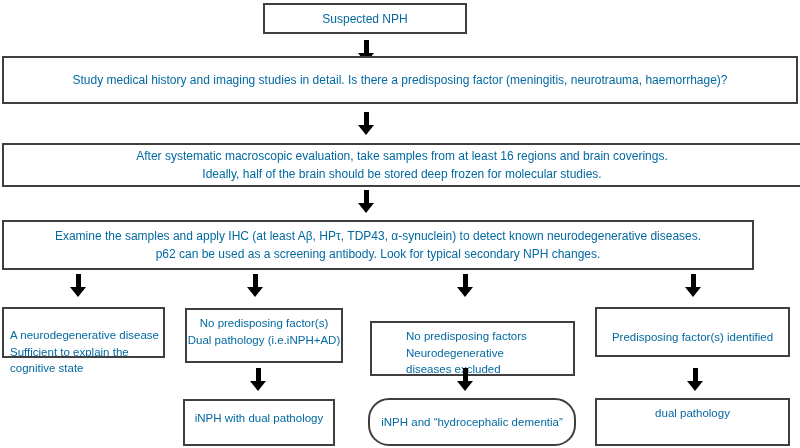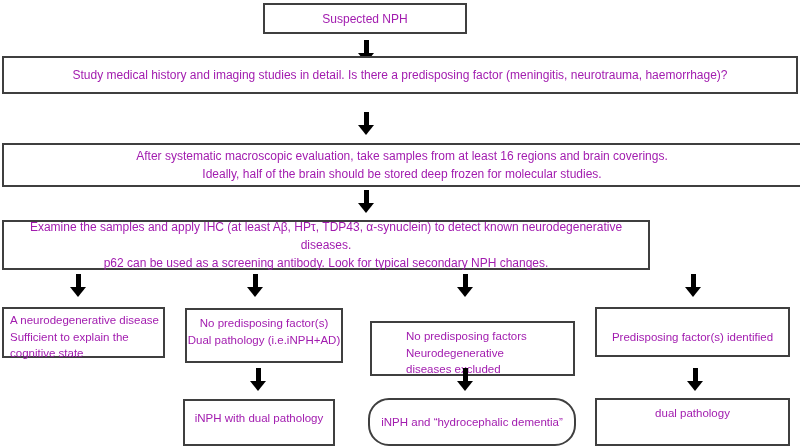--- a/index.html
+++ b/index.html
@@ -14,21 +14,21 @@
     height: 448px;
     background: #ffffff;
     overflow: hidden;
   }
   .box {
     position: absolute;
     background: #ffffff;
     border: 2px solid #3f3f3f;
     font-size: 12px;
     line-height: 18px;
-    color: #a21caf;
+    color: #0369a1;
   }
   .box.center { text-align: center; }
   .box.vcenter { display: flex; flex-direction: column; justify-content: center; }
   .branch {
     font-size: 11.5px;
     line-height: 16.5px;
   }
   .arrow {
     position: absolute;
     width: 18px;
@@ -57,40 +57,40 @@
 
   <div class="box center vcenter" style="left:263px; top:3px; width:204px; height:31px;">
     <div>Suspected NPH</div>
   </div>
 
   <div class="arrow" style="left:357px; top:40px;">
     <div class="stem"></div>
     <div class="head"></div>
   </div>
 
-  <div class="box center vcenter" style="left:2px; top:56px; width:796px; height:38px;justify-content:center;">
+  <div class="box center vcenter" style="left:2px; top:56px; width:796px; height:48px;justify-content:center;">
     <div>Study medical history and imaging studies in detail. Is there a predisposing factor (meningitis, neurotrauma, haemorrhage)?</div>
   </div>
 
   <div class="arrow" style="left:357px; top:112px;">
     <div class="stem"></div>
     <div class="head"></div>
   </div>
 
   <div class="box center vcenter" style="left:2px; top:143px; width:800px; height:44px;">
     <div>After systematic macroscopic evaluation, take samples from at least 16 regions and brain coverings.</div>
     <div>Ideally, half of the brain should be stored deep frozen for molecular studies.</div>
   </div>
 
   <div class="arrow" style="left:357px; top:190px;">
     <div class="stem"></div>
     <div class="head"></div>
   </div>
 
-  <div class="box center vcenter" style="left:2px; top:220px; width:648px; height:50px;">
+  <div class="box center vcenter" style="left:2px; top:220px; width:752px; height:50px;">
     <div>Examine the samples and apply IHC (at least Aβ, HPτ, TDP43, α-synuclein) to detect known neurodegenerative diseases.</div>
     <div>p62 can be used as a screening antibody. Look for typical secondary NPH changes.</div>
   </div>
 
   <div class="arrow" style="left:69px; top:274px;">
     <div class="stem"></div>
     <div class="head"></div>
   </div>
   <div class="arrow" style="left:246px; top:274px;">
     <div class="stem"></div>
@@ -98,21 +98,21 @@
   </div>
   <div class="arrow" style="left:456px; top:274px;">
     <div class="stem"></div>
     <div class="head"></div>
   </div>
   <div class="arrow" style="left:684px; top:274px;">
     <div class="stem"></div>
     <div class="head"></div>
   </div>
 
-  <div class="box branch pad-left" style="left:2px; top:307px; width:163px; height:51px; padding-top:3px;">
+  <div class="box branch pad-left" style="left:2px; top:307px; width:163px; height:51px; padding-top:18px;">
     <div>A neurodegenerative disease</div>
     <div>Sufficient to explain the</div>
     <div>cognitive state</div>
   </div>
 
   <div class="box branch center" style="left:185px; top:308px; width:158px; height:55px; padding-top:5px;">
     <div>No predisposing factor(s)</div>
     <div>Dual pathology (i.e.iNPH+AD)</div>
   </div>
 

